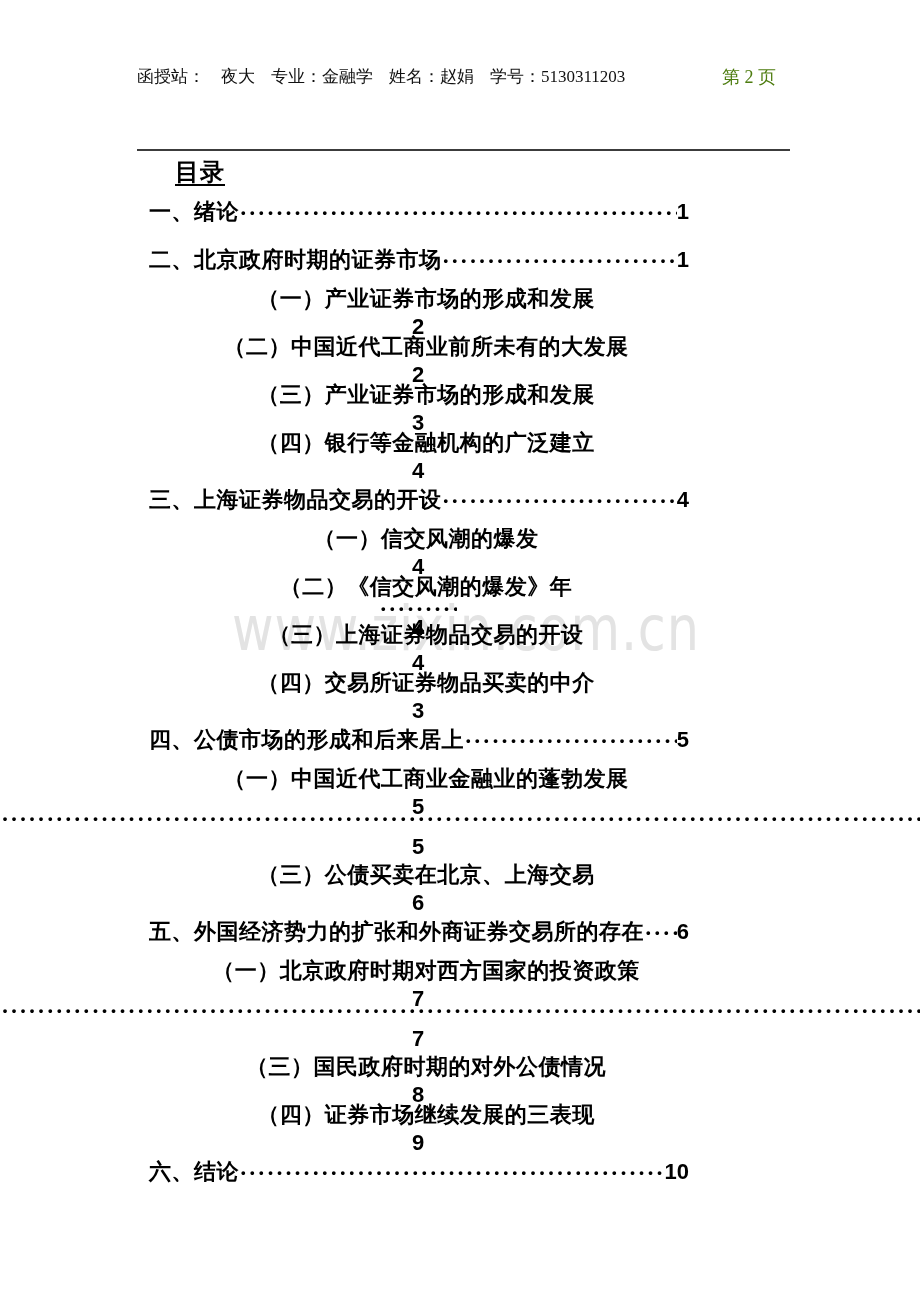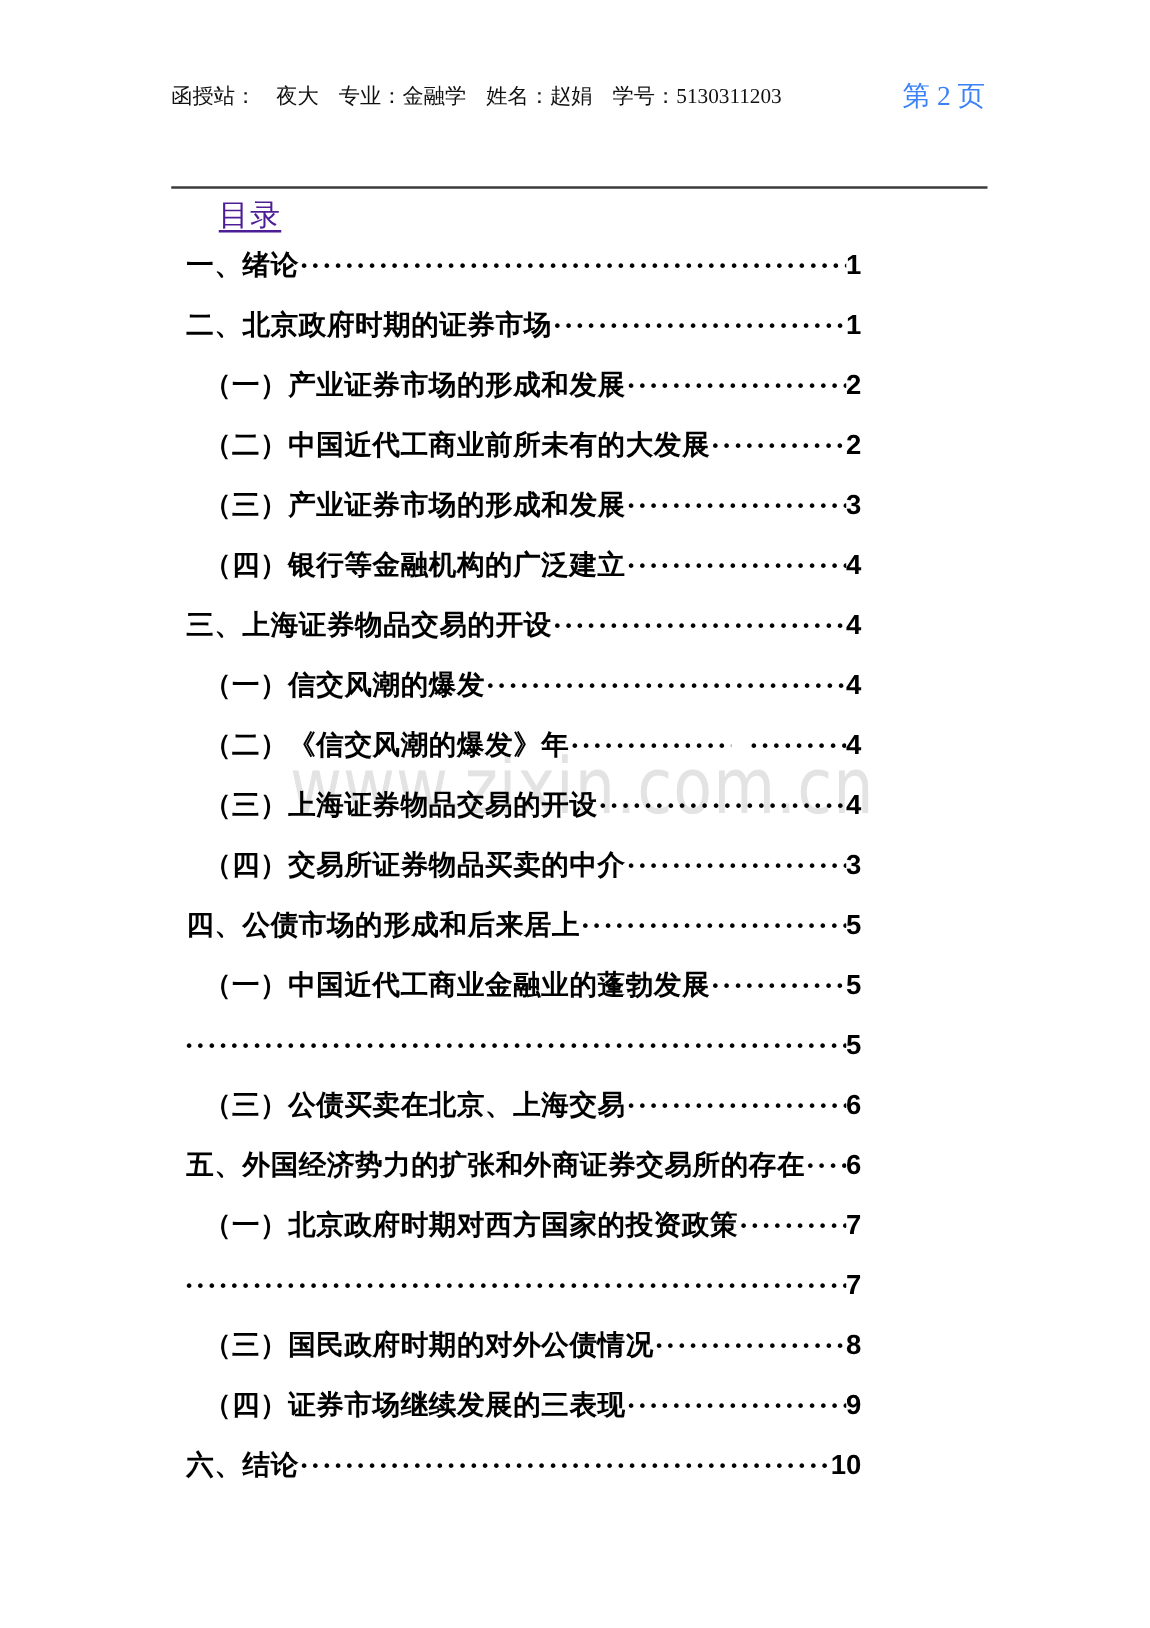--- a/index.html
+++ b/index.html
@@ -27,23 +27,23 @@
     line-height: 22px;
     color: #111111;
     white-space: nowrap;
   }
   .hf + .hf { margin-left: 16px; }
   .header-page {
     position: absolute;
     left: 722px;
     top: 66px;
     font-family: "Liberation Serif", "DejaVu Serif", serif;
-    font-size: 22px;
+    font-size: 18px;
     line-height: 22px;
-    color: #3b82f6;
+    color: #4d7c0f;
     white-space: nowrap;
   }
 
   
   .rule {
     position: absolute;
     left: 137px;
     top: 149px;
     width: 653px;
     height: 2px;
@@ -72,37 +72,37 @@
     position: absolute;
     left: 133px;
     top: 156px;
     width: 556px;
     z-index: 1;
   }
   .toc-title {
     margin-left: 42px;
     height: 32px;
     font-size: 24px;
-    font-weight: 400;
+    font-weight: 700;
     letter-spacing: 1px;
     text-decoration: underline;
     text-underline-offset: 4px;
     text-decoration-thickness: 2px;
-    color: #4c1d95;
+    color: #000000;
   }
   .toc-row {
     display: flex;
     align-items: center;
     height: 48px;
     font-size: 22px;
     font-weight: 700;
     color: #000000;
     white-space: nowrap;
   }
-  .toc-row.sub { padding-left: 14px; }
+  .toc-row.sub { padding-left: 14px; flex-direction: column; }
   .toc-label {
     flex: 0 0 auto;
     letter-spacing: 0.5px;
     margin-left: 16px;
   }
   .dots {
     flex: 1 1 auto;
     min-width: 10px;
     overflow: hidden;
     white-space: nowrap;

